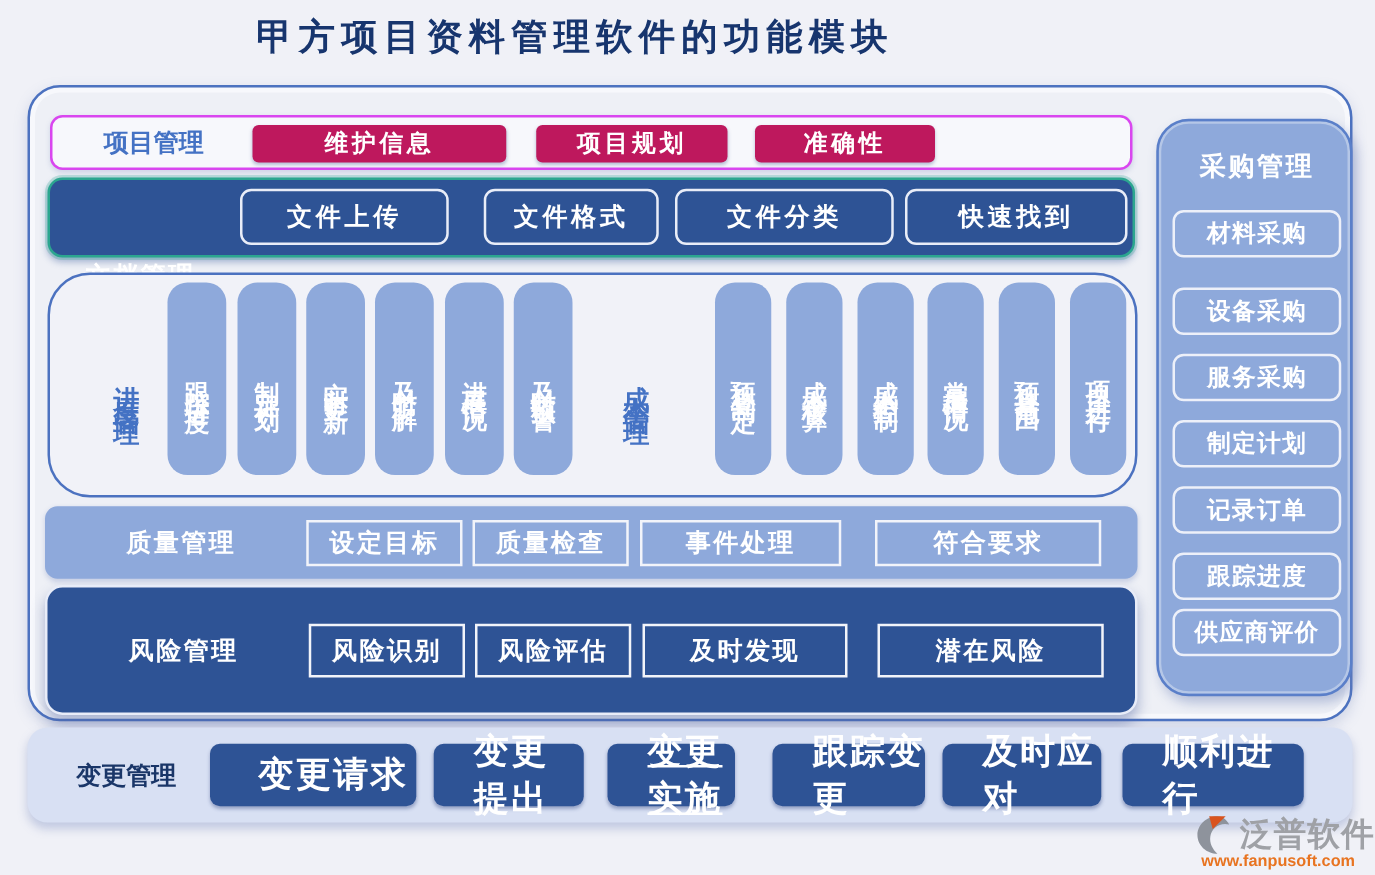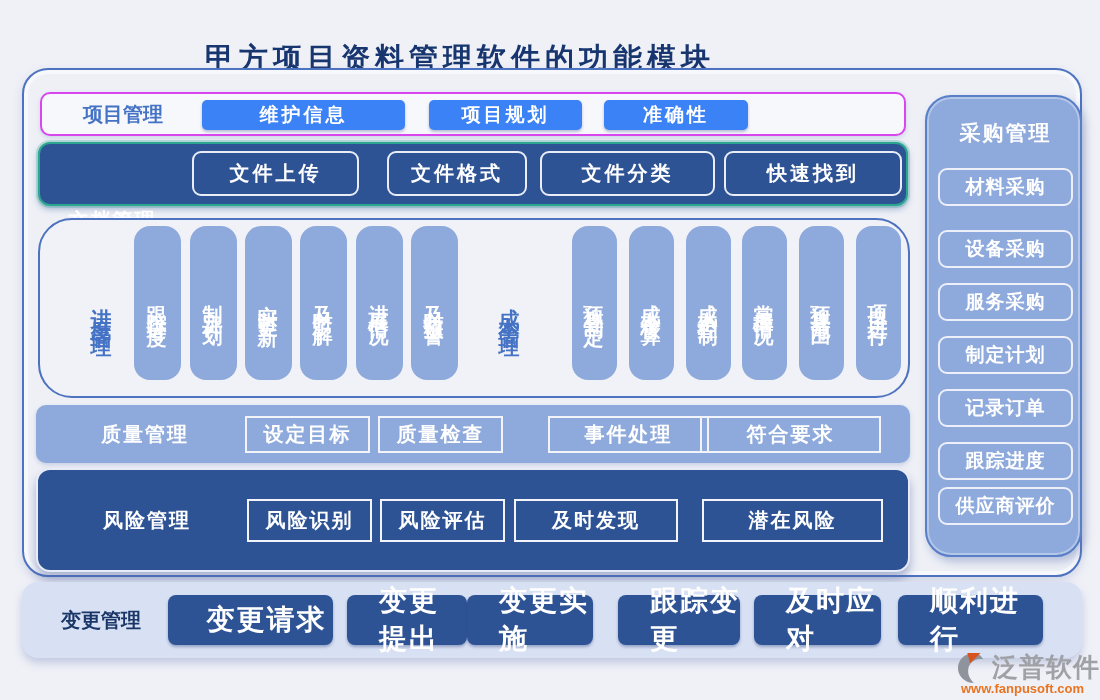--- a/index.html
+++ b/index.html
@@ -7,37 +7,37 @@
     width:1100px;height:700px;
     background:#F0F1F7;
     font-family:"Liberation Serif","DejaVu Serif",serif;
     position:relative;overflow:hidden;
   }
   .abs{position:absolute;box-sizing:border-box;}
   
   .title{
     left:0;top:10px;width:920px;height:40px;
     text-align:center;font-size:29px;font-weight:bold;
-    color:#17356E;letter-spacing:5px;margin-top:29px;
+    color:#17356E;letter-spacing:5px;
   }
   
   .outer{
     left:22px;top:68px;width:1060px;height:509px;
     background:#EEF0F6;border:2px solid #4C72C0;border-radius:26px;
     box-shadow:0 4px 10px rgba(110,130,185,.25), inset 0 0 0 4px #f7f8fc;
   }
   
   .row1{
     left:40px;top:92px;width:866px;height:44px;
     background:#F7F8FC;border:2px solid #d946ef;border-radius:10px;
     box-shadow:0 2px 4px rgba(110,130,185,.25);
   }
   .row1 .lbl{color:#4472C4;font-size:20px;font-weight:bold;}
   .btn-solid{
-    background:#3b82f6;color:#fff;border-radius:5px;
+    background:#be185d;color:#fff;border-radius:5px;
     display:flex;align-items:center;justify-content:center;
     font-size:19px;font-weight:bold;letter-spacing:3px;
     box-shadow:0 2px 3px rgba(60,80,140,.35);
   }
   
   .row2{
     left:38px;top:142px;width:870px;height:64px;
     background:#2E5395;border:2px solid #2BA68F;border-radius:12px;
     box-shadow:0 0 0 2px rgba(43,166,143,.25),0 3px 6px rgba(46,83,149,.4);
   }
@@ -153,21 +153,21 @@
   <div class="abs pill" style="left:646px;top:6px;width:45px;height:154px;">成本控制</div>
   <div class="abs pill" style="left:702px;top:6px;width:45px;height:154px;">掌握情况</div>
   <div class="abs pill" style="left:759px;top:6px;width:45px;height:154px;">预算范围</div>
   <div class="abs pill" style="left:816px;top:6px;width:45px;height:154px;">项目进行</div>
 </div>
 
 <div class="abs row4">
   <div class="abs lbl-white vcenter" style="left:54px;top:0;width:110px;height:100%;">质量管理</div>
   <div class="abs btn-sq" style="left:209px;top:11px;width:125px;height:37px;">设定目标</div>
   <div class="abs btn-sq" style="left:342px;top:11px;width:125px;height:37px;">质量检查</div>
-  <div class="abs btn-sq" style="left:476px;top:11px;width:161px;height:37px;margin-left:36px;">事件处理</div>
+  <div class="abs btn-sq" style="left:476px;top:11px;width:161px;height:37px;">事件处理</div>
   <div class="abs btn-sq" style="left:664px;top:11px;width:181px;height:37px;">符合要求</div>
 </div>
 
 <div class="abs row5">
   <div class="abs lbl-white vcenter" style="left:54px;top:0;width:110px;height:100%;">风险管理</div>
   <div class="abs btn-sq" style="left:209px;top:29px;width:125px;height:43px;">风险识别</div>
   <div class="abs btn-sq" style="left:342px;top:29px;width:125px;height:43px;">风险评估</div>
   <div class="abs btn-sq" style="left:476px;top:29px;width:164px;height:43px;">及时发现</div>
   <div class="abs btn-sq" style="left:664px;top:29px;width:181px;height:43px;">潜在风险</div>
 </div>
@@ -180,21 +180,21 @@
   <div class="abs side-btn" style="top:239px;">制定计划</div>
   <div class="abs side-btn" style="top:292px;">记录订单</div>
   <div class="abs side-btn" style="top:345px;">跟踪进度</div>
   <div class="abs side-btn" style="top:390px;">供应商评价</div>
 </div>
 
 <div class="abs rowB">
   <div class="abs lbl vcenter" style="left:23px;top:0;width:112px;height:100%;">变更管理</div>
   <div class="abs btn-dark" style="left:146px;top:13px;width:165px;height:50px;">变更请求</div>
   <div class="abs btn-dark" style="left:325px;top:13px;width:120px;height:50px;">变更提出</div>
-  <div class="abs btn-dark" style="left:445px;top:13px;width:126px;height:50px;">变更实施</div>
+  <div class="abs btn-dark" style="left:464px;top:13px;width:102px;height:50px;text-decoration:underline;">变更实施</div>
   <div class="abs btn-dark" style="left:596px;top:13px;width:122px;height:50px;">跟踪变更</div>
   <div class="abs btn-dark" style="left:732px;top:13px;width:127px;height:50px;">及时应对</div>
   <div class="abs btn-dark" style="left:876px;top:13px;width:145px;height:50px;">顺利进行</div>
 </div>
 
 <div class="abs" style="left:956px;top:652px;width:34px;height:32px;">
   <svg width="34" height="32" viewBox="0 0 36 34">
     <path d="M19 1 C10 1 2 8 2 17 C2 26 10 33 19 33 C15 29 12 24 13 18 C14 11 21 6 29 8 C27 4 23 1 19 1 Z" fill="#8E939C"></path>
     <path d="M12 1 L26 1 L15 12 Z" fill="#D9531E"></path>
   </svg>

